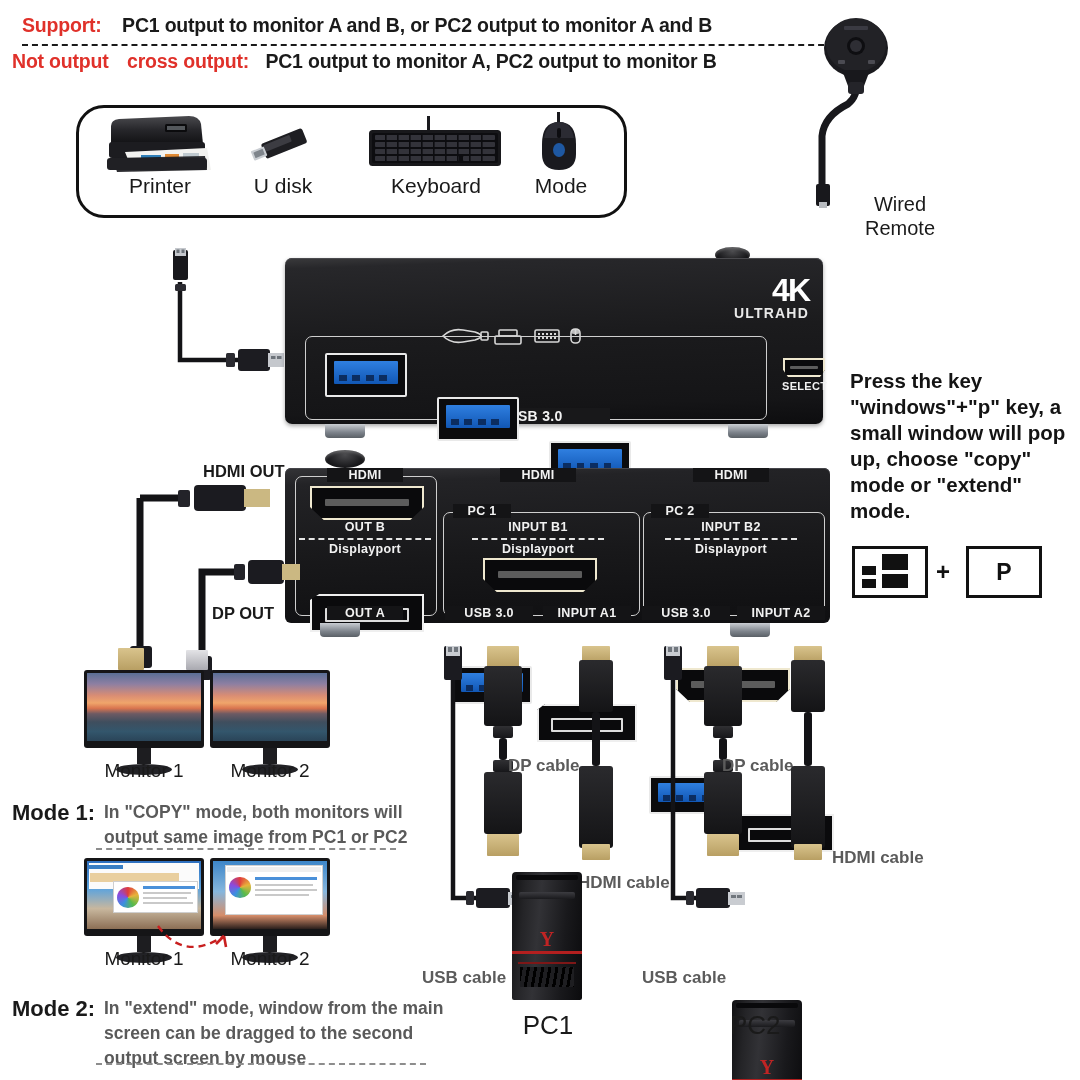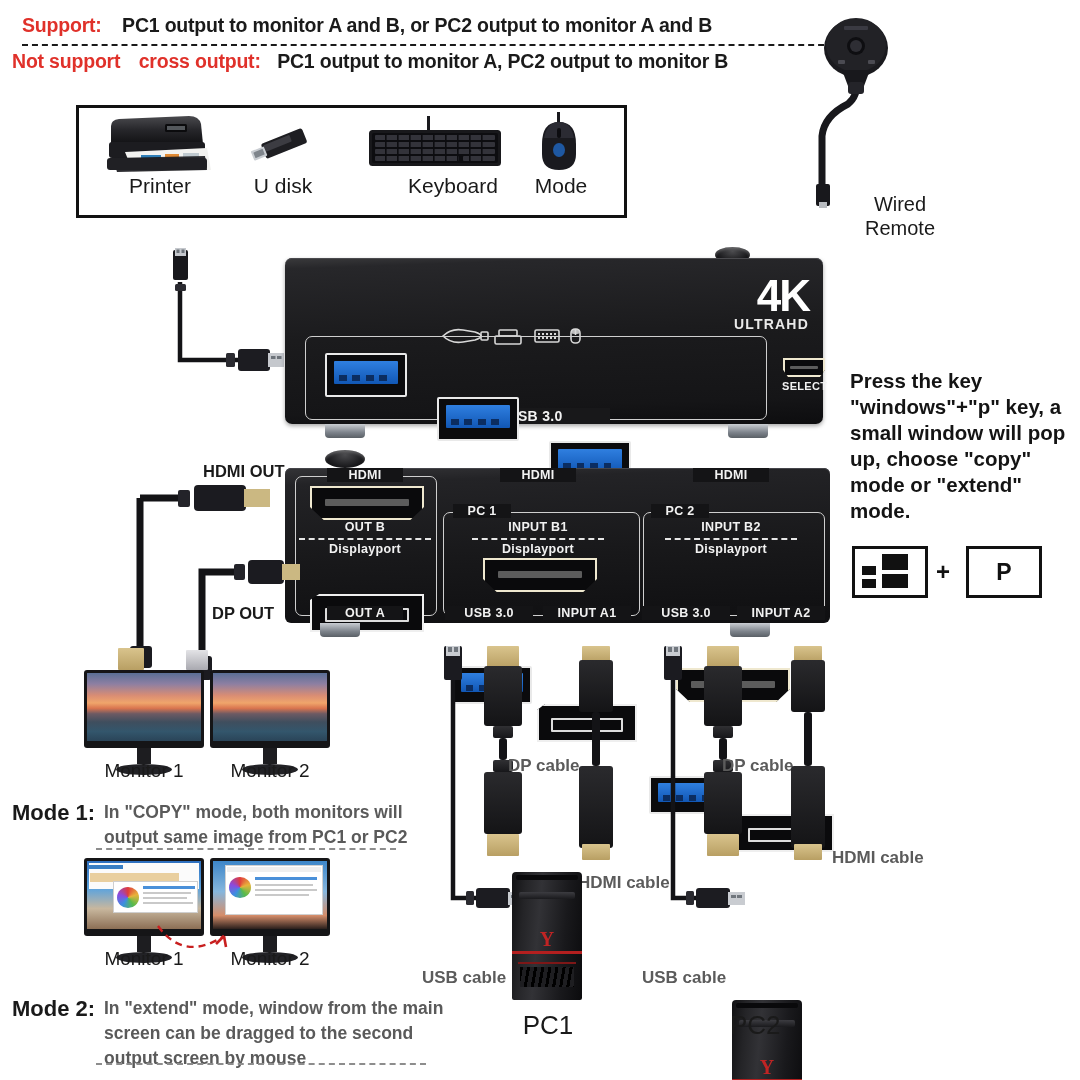--- a/index.html
+++ b/index.html
@@ -103,29 +103,29 @@
 
   <div class="abs hdr-line nosel" style="left:22px;top:14px;">
     <span class="hdr-red">Support:</span>
     <span style="display:inline-block;width:10px;"></span>
     <span class="hdr-blk">PC1 output to monitor A and B, or PC2 output to monitor A and B</span>
   </div>
 
   <div class="abs dashrule" style="left:22px;top:44px;width:822px;"></div>
 
   <div class="abs hdr-line nosel" style="left:12px;top:50px;">
-    <span class="hdr-red">Not support</span>
+    <span class="hdr-red">Not output</span>
     <span style="display:inline-block;width:8px;"></span>
     <span class="hdr-red">cross output:</span>
     <span style="display:inline-block;width:6px;"></span>
     <span class="hdr-blk">PC1 output to monitor A, PC2 output to monitor B</span>
   </div>
 
 
-  <div class="abs perbox" style="left:76px;top:105px;width:545px;height:107px;">
+  <div class="abs perbox" style="left:76px;top:105px;width:545px;height:107px;border-radius:28px;">
 
     <div class="abs" style="left:24px;top:6px;width:114px;height:60px;">
       <svg width="114" height="60" viewBox="0 0 114 60">
         <defs>
             <linearGradient id="pg" x1="0" y1="0" x2="0" y2="1">
           <stop offset="0" stop-color="#4a4a4e"></stop>
               <stop offset=".5" stop-color="#26262a"></stop>
               <stop offset="1" stop-color="#111114"></stop>
         </linearGradient>
           </defs>
@@ -174,21 +174,21 @@
           <rect x="42" y="19" width="1.6" height="26"></rect>
             <rect x="54" y="19" width="1.6" height="26"></rect>
           <rect x="66" y="19" width="1.6" height="26"></rect>
             <rect x="78" y="19" width="1.6" height="26"></rect>
           <rect x="90" y="19" width="1.6" height="26"></rect>
             <rect x="102" y="19" width="1.6" height="26"></rect>
           <rect x="114" y="19" width="1.6" height="26"></rect>
         </g>
       </svg>
     </div>
-    <div class="abs perlabel" style="left:299px;top:66px;width:150px;">Keyboard</div>
+    <div class="abs perlabel" style="left:282px;top:66px;width:150px;">Keyboard</div>
 
     <div class="abs" style="left:452px;top:4px;width:56px;height:62px;">
       <svg width="56" height="62" viewBox="0 0 56 62">
         <rect x="26" y="0" width="3" height="12" fill="#1a1a1e"></rect>
         <path d="M28 10 Q45 10 45 32 L45 42 Q45 58 28 58 Q11 58 11 42 L11 32 Q11 10 28 10 Z" fill="#1a1a1f"></path>
         <path d="M28 10 Q40 10 43 26 L13 26 Q16 10 28 10 Z" fill="#2b2b33"></path>
         <rect x="26" y="16" width="4" height="10" rx="2" fill="#0c0c10"></rect>
         <ellipse cx="28" cy="38" rx="6" ry="7" fill="#1f5fb0" opacity=".9"></ellipse>
       </svg>
     </div>
@@ -229,21 +229,21 @@
       <rect x="102" y="105" width="16" height="14" fill="#c5c8cd"></rect>
       <rect x="105" y="108" width="4.5" height="3" fill="#6d737a"></rect>
       <rect x="111" y="108" width="4.5" height="3" fill="#6d737a"></rect>
     </svg>
   </div>
 
   <div class="abs knob" style="left:715px;top:247px;width:35px;height:16px;"></div>
   <div class="abs chassis" style="left:285px;top:258px;width:538px;height:166px;">
 
     <div class="abs nosel" style="right:14px;top:18px;text-align:right;">
-      <div style="color:#fff;font-size:44px;font-weight:900;line-height:.92;letter-spacing:-2px;">4K</div>
+      <div style="color:#fff;font-size:32px;font-weight:900;line-height:.92;letter-spacing:-2px;">4K</div>
       <div style="color:#e9e9e9;font-size:14px;font-weight:700;letter-spacing:1.2px;">ULTRAHD</div>
     </div>
 
     <div class="abs" style="left:156px;top:68px;width:140px;height:20px;">
       <svg width="140" height="20" viewBox="0 0 140 20">
         <g stroke="#d8d8d8" stroke-width="1.6" fill="none">
           <path d="M2 10 Q10 2 22 4 L34 6 Q40 8 40 10 Q40 12 34 14 L22 16 Q10 18 2 10 Z"></path>
           <rect x="40" y="6" width="7" height="8" rx="1"></rect>
           <rect x="58" y="4" width="18" height="6" rx="1"></rect>
           <rect x="54" y="10" width="26" height="8" rx="1.5"></rect>

